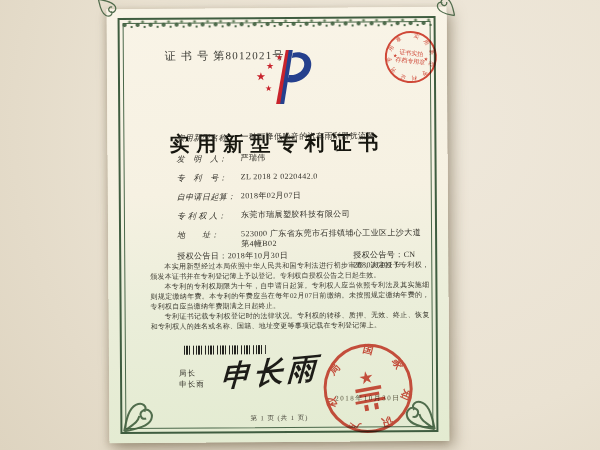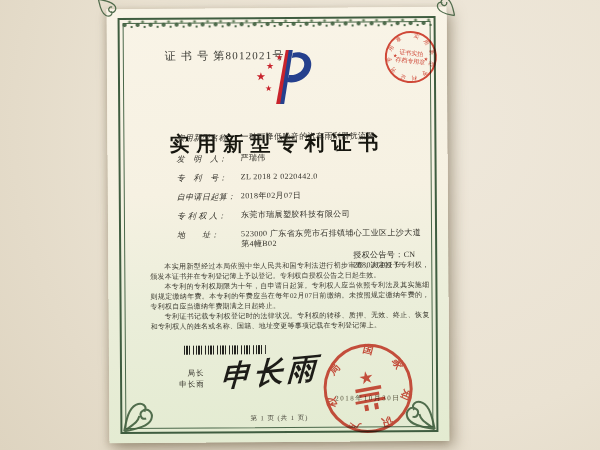--- a/index.html
+++ b/index.html
@@ -33,21 +33,21 @@
   .frow{position:absolute;left:69px;right:18px;font-size:8px;color:#33312a;letter-spacing:.4px;}
   .flabel{display:inline-block;width:64px;vertical-align:top;white-space:nowrap;font-style:italic;}
   .fvalue{display:inline-block;width:188px;vertical-align:top;line-height:10px;}
   .grant-left{display:inline-block;}
   .grant-right{position:absolute;left:168px;top:0;margin-left:8px;}
   .paras{position:absolute;left:42px;width:279px;top:253px;font-size:7px;line-height:10px;
     color:#3d3b31;text-align:justify;letter-spacing:.2px;}
   .paras p{margin:0;text-indent:2em;}
   .barcode{position:absolute;left:75px;top:337px;width:82px;height:9px;
     background:repeating-linear-gradient(90deg,#23231f 0 1px,transparent 1px 2px,#23231f 2px 4px,transparent 4px 5px,#23231f 5px 6px,transparent 6px 9px,#23231f 9px 10px,transparent 10px 12px);}
-  .director{position:absolute;left:70px;top:359px;font-size:7.5px;line-height:11px;color:#2f2d26;letter-spacing:1px;text-align:right;}
+  .director{position:absolute;left:70px;top:359px;font-size:7.5px;line-height:11px;color:#2f2d26;letter-spacing:1px;}
   .signature{position:absolute;left:112px;top:345px;font-size:29px;color:#1d1c18;
     font-family:"DejaVu Sans",sans-serif;font-style:oblique;font-weight:bold;
     transform:rotate(-5deg) skewX(-8deg);letter-spacing:4px;}
   .seal-date{position:absolute;left:226px;top:386px;font-size:7px;color:#56523c;letter-spacing:1.5px;z-index:1;}
   .seal{position:absolute;left:212px;top:334px;width:94px;height:94px;z-index:2;
     transform:rotate(-10deg);opacity:.88;mix-blend-mode:multiply;}
   .footer{position:absolute;left:12px;right:12px;top:406px;text-align:center;
     font-size:6.5px;color:#46443a;letter-spacing:1px;}
 </style>
 </head>
@@ -114,20 +114,23 @@
     <div class="frow" style="top:183px">
       <span class="flabel">自申请日起算：</span><span class="fvalue">2018年02月07日</span>
     </div>
     <div class="frow" style="top:202px">
       <span class="flabel">专 利 权 人：</span><span class="fvalue">东莞市瑞展塑胶科技有限公司</span>
     </div>
     <div class="frow" style="top:221px">
       <span class="flabel">地　　址：</span><span class="fvalue">523000 广东省东莞市石排镇埔心工业区上沙大道第4幢B02</span>
     </div>
     <div class="frow" style="top:242px">
+      <span class="grant-left">
+        <span>授权公告日：</span><span>2018年10月30日</span>
+      </span>
       <span class="grant-right">
         <span>授权公告号：</span><span>CN 208021401 U</span>
       </span>
     </div>
 
     <div class="paras">
       <p>本实用新型经过本局依照中华人民共和国专利法进行初步审查，决定授予专利权，颁发本证书并在专利登记簿上予以登记。专利权自授权公告之日起生效。</p>
       <p>本专利的专利权期限为十年，自申请日起算。专利权人应当依照专利法及其实施细则规定缴纳年费。本专利的年费应当在每年02月07日前缴纳。未按照规定缴纳年费的，专利权自应当缴纳年费期满之日起终止。</p>
       <p>专利证书记载专利权登记时的法律状况。专利权的转移、质押、无效、终止、恢复和专利权人的姓名或名称、国籍、地址变更等事项记载在专利登记簿上。</p>
     </div>

